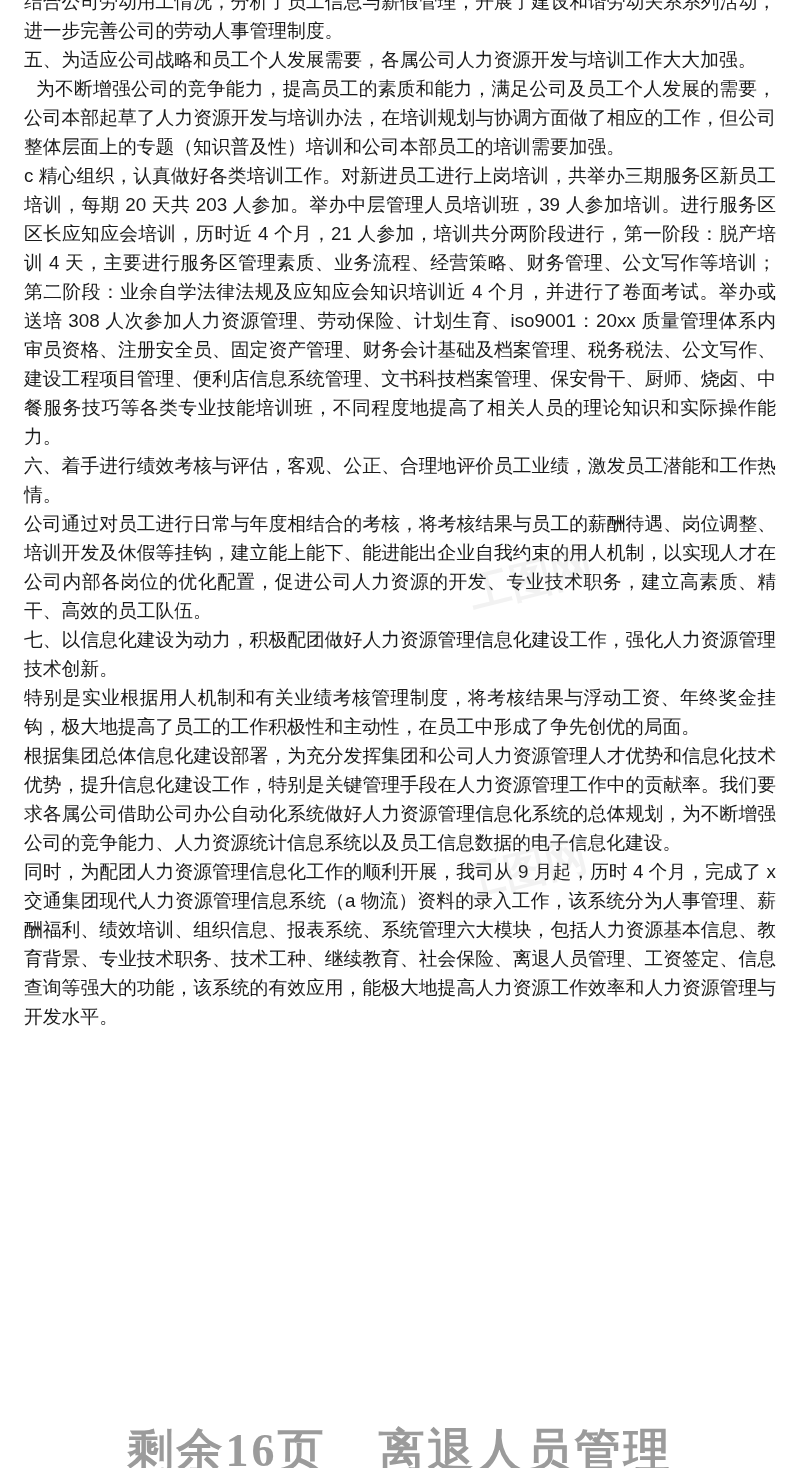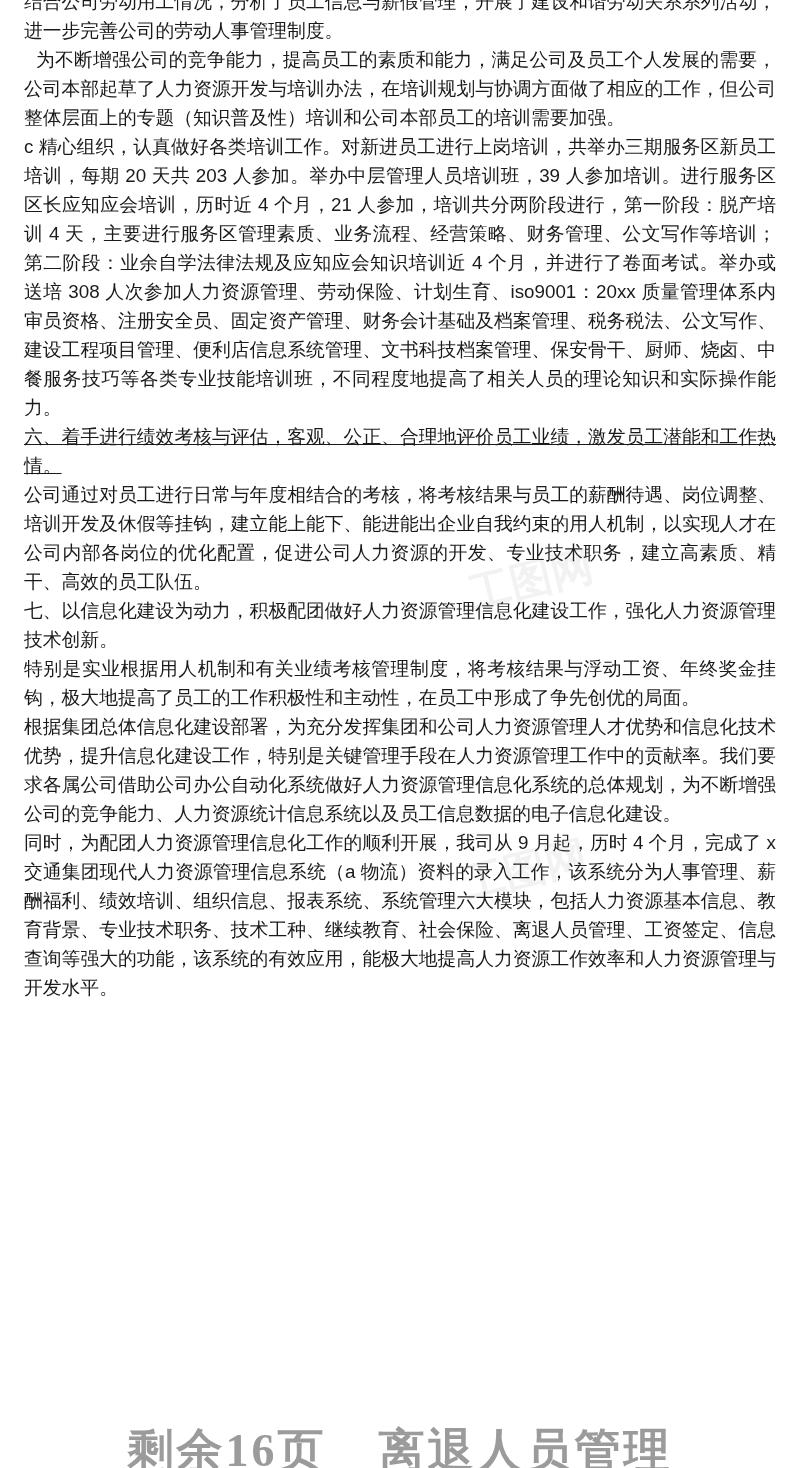--- a/index.html
+++ b/index.html
@@ -17,21 +17,21 @@
     top: -13px;
     color: #1a1a1a;
     font-size: 18.8px;
     line-height: 29px;
     text-align: justify;
     word-break: break-all;
   }
   .doc-content p { margin: 0; }
   .indent-small { text-indent: 12px; }
   .gap-large { margin-top: 34px; }
-  .gap-medium { margin-top: 24px; text-decoration: underline; }
+  .gap-medium { margin-top: 24px; }
   .watermark {
     position: absolute;
     color: rgba(130, 130, 130, 0.10);
     font-size: 42px;
     font-weight: bold;
     transform: rotate(-14deg);
     white-space: nowrap;
     pointer-events: none;
   }
   .wm1 { left: 468px; top: 552px; }
@@ -49,20 +49,21 @@
     font-weight: bold;
     font-family: "Liberation Serif", serif;
     letter-spacing: 3px;
   }
 </style>
 </head>
 <body>
 
 <div class="doc-content">
   <p>结合公司劳动用工情况，分析了员工信息与薪假管理，开展了建设和谐劳动关系系列活动，进一步完善公司的劳动人事管理制度。</p>
+  <p class="gap-large">五、为适应公司战略和员工个人发展需要，各属公司人力资源开发与培训工作大大加强。</p>
   <p class="indent-small">为不断增强公司的竞争能力，提高员工的素质和能力，满足公司及员工个人发展的需要，公司本部起草了人力资源开发与培训办法，在培训规划与协调方面做了相应的工作，但公司整体层面上的专题（知识普及性）培训和公司本部员工的培训需要加强。</p>
   <p>c 精心组织，认真做好各类培训工作。对新进员工进行上岗培训，共举办三期服务区新员工培训，每期 20 天共 203 人参加。举办中层管理人员培训班，39 人参加培训。进行服务区区长应知应会培训，历时近 4 个月，21 人参加，培训共分两阶段进行，第一阶段：脱产培训 4 天，主要进行服务区管理素质、业务流程、经营策略、财务管理、公文写作等培训；第二阶段：业余自学法律法规及应知应会知识培训近 4 个月，并进行了卷面考试。举办或送培 308 人次参加人力资源管理、劳动保险、计划生育、iso9001：20xx 质量管理体系内审员资格、注册安全员、固定资产管理、财务会计基础及档案管理、税务税法、公文写作、建设工程项目管理、便利店信息系统管理、文书科技档案管理、保安骨干、厨师、烧卤、中餐服务技巧等各类专业技能培训班，不同程度地提高了相关人员的理论知识和实际操作能力。</p>
   <p class="gap-medium">六、着手进行绩效考核与评估，客观、公正、合理地评价员工业绩，激发员工潜能和工作热情。</p>
   <p>公司通过对员工进行日常与年度相结合的考核，将考核结果与员工的薪酬待遇、岗位调整、培训开发及休假等挂钩，建立能上能下、能进能出企业自我约束的用人机制，以实现人才在公司内部各岗位的优化配置，促进公司人力资源的开发、专业技术职务，建立高素质、精干、高效的员工队伍。</p>
   <p>七、以信息化建设为动力，积极配团做好人力资源管理信息化建设工作，强化人力资源管理技术创新。</p>
   <p>特别是实业根据用人机制和有关业绩考核管理制度，将考核结果与浮动工资、年终奖金挂钩，极大地提高了员工的工作积极性和主动性，在员工中形成了争先创优的局面。</p>
   <p>根据集团总体信息化建设部署，为充分发挥集团和公司人力资源管理人才优势和信息化技术优势，提升信息化建设工作，特别是关键管理手段在人力资源管理工作中的贡献率。我们要求各属公司借助公司办公自动化系统做好人力资源管理信息化系统的总体规划，为不断增强公司的竞争能力、人力资源统计信息系统以及员工信息数据的电子信息化建设。</p>
   <p>同时，为配团人力资源管理信息化工作的顺利开展，我司从 9 月起，历时 4 个月，完成了 x 交通集团现代人力资源管理信息系统（a 物流）资料的录入工作，该系统分为人事管理、薪酬福利、绩效培训、组织信息、报表系统、系统管理六大模块，包括人力资源基本信息、教育背景、专业技术职务、技术工种、继续教育、社会保险、离退人员管理、工资签定、信息查询等强大的功能，该系统的有效应用，能极大地提高人力资源工作效率和人力资源管理与开发水平。</p>
 </div>
 

